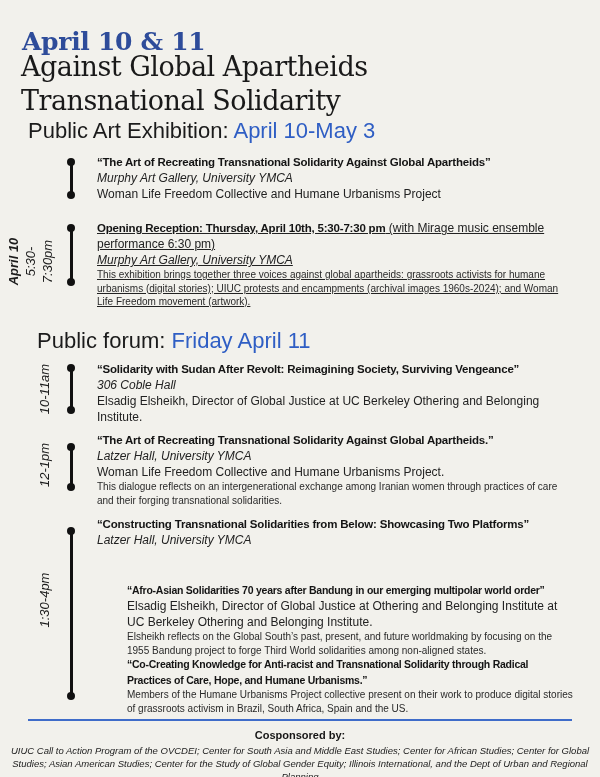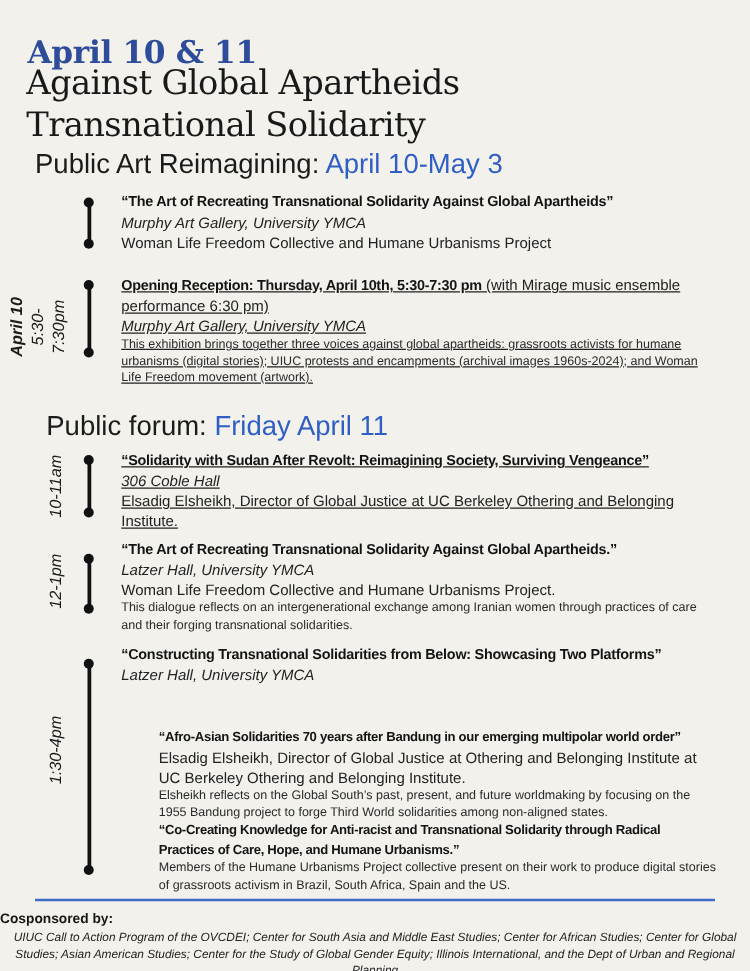--- a/index.html
+++ b/index.html
@@ -68,40 +68,40 @@
   #rot-april10 { width:62px; left:-1px; top:236px; line-height:17px; }
   #rot-april10 .rd { font-weight:bold; }
 
   
   .rule {
     position:absolute; left:28px; width:544px; top:719px; height:2px;
     background:#3f6cc9;
   }
   .cosponsor-label {
     position:absolute; left:0; top:729px; width:600px;
-    font-weight:bold; font-size:11px; color:#161616;
+    text-align:center; font-weight:bold; font-size:11px; color:#161616;
   }
   .sponsors {
     position:absolute; left:9px; top:744px; width:582px;
     text-align:center; font-style:italic; font-size:9.5px; line-height:13px;
     color:#222;
   }
 </style>
 </head>
 <body>
 
 <div class="poster">
 
   <div class="date-title">April 10 &amp; 11</div>
   <div class="main-title">
     <div>Against Global Apartheids</div>
     <div>Transnational Solidarity</div>
   </div>
 
-  <div class="section-heading" id="exh-heading"><span>Public Art Reimagining: </span><span class="sh-date">April 10-May 3</span></div>
+  <div class="section-heading" id="exh-heading"><span>Public Art Exhibition: </span><span class="sh-date">April 10-May 3</span></div>
 
   <div class="tl" style="top:162px; height:33px;"></div>
   <div class="tl" style="top:228px; height:54px;"></div>
   <div class="tl" style="top:368px; height:42px;"></div>
   <div class="tl" style="top:447px; height:40px;"></div>
   <div class="tl" style="top:531px; height:165px;"></div>
 
   <div class="rot" id="rot-april10">
     <div class="rd">April 10</div>
     <div>5:30-7:30pm</div>
@@ -117,21 +117,21 @@
   </div>
 
   <div class="entry" style="top:220px;text-decoration:underline;">
     <div><span class="title">Opening Reception: Thursday, April 10th, 5:30-7:30 pm</span><span> (with Mirage music ensemble performance 6:30 pm)</span></div>
     <div class="venue">Murphy Art Gallery, University YMCA</div>
     <div class="desc">This exhibition brings together three voices against global apartheids: grassroots activists for humane urbanisms (digital stories); UIUC protests and encampments (archival images 1960s-2024); and Woman Life Freedom movement (artwork).</div>
   </div>
 
   <div class="section-heading" id="forum-heading"><span>Public forum: </span><span class="sh-date">Friday April 11</span></div>
 
-  <div class="entry" style="top:361px;text-decoration:underline;">
+  <div class="entry" style="top:361px;">
     <div class="title">“Solidarity with Sudan After Revolt: Reimagining Society, Surviving Vengeance”</div>
     <div class="venue">306 Coble Hall</div>
     <div>Elsadig Elsheikh, Director of Global Justice at UC Berkeley Othering and Belonging Institute.</div>
   </div>
 
   <div class="entry" style="top:432px;">
     <div class="title">“The Art of Recreating Transnational Solidarity Against Global Apartheids.”</div>
     <div class="venue">Latzer Hall, University YMCA</div>
     <div>Woman Life Freedom Collective and Humane Urbanisms Project.</div>
     <div class="desc">This dialogue reflects on an intergenerational exchange among Iranian women through practices of care and their forging transnational solidarities.</div>

